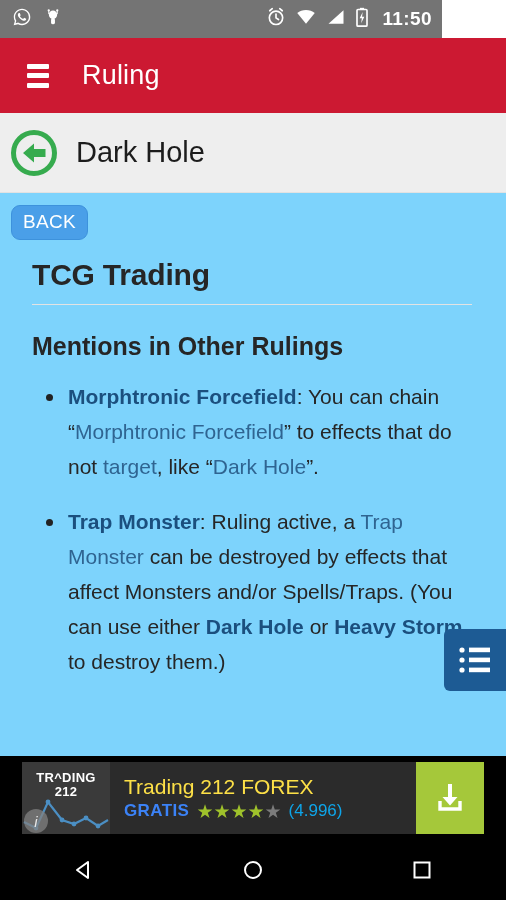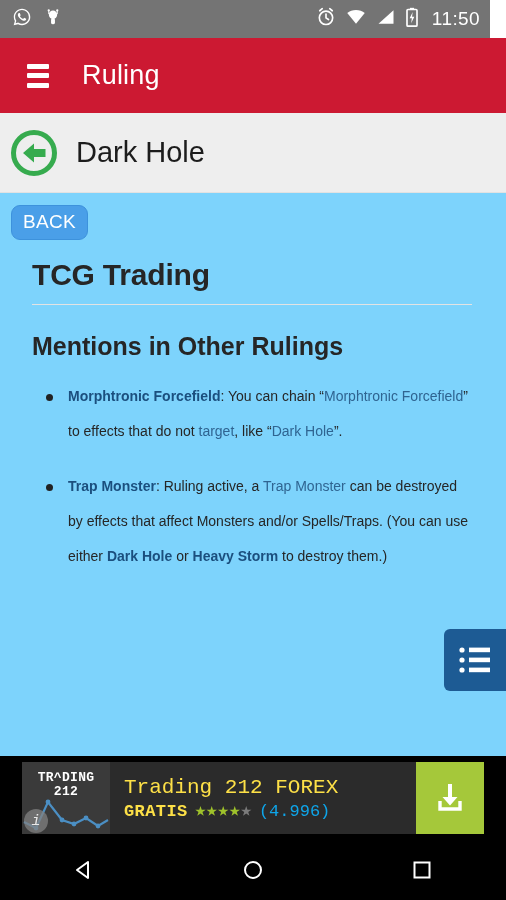--- a/index.html
+++ b/index.html
@@ -7,25 +7,26 @@
     width: 506px; height: 900px;
     background: #ffffff;
     font-family: "Liberation Sans", sans-serif;
     overflow: hidden;
   }
   #app { position: relative; width: 506px; height: 900px; }
 
   
   .statusbar {
     position: absolute; top: 0; left: 0;
-    width: 490px; height: 38px;
+    width: 442px; height: 38px;
     background: #747474;
     display: flex; align-items: center;
     padding: 0 10px 0 12px;
     color: #ffffff;
+    font-weight: bold;
   }
   .sb-left { display: flex; align-items: center; gap: 12px; }
   .sb-right { margin-left: auto; display: flex; align-items: center; gap: 9px; }
   .sb-time {
     font-size: 19px; color: #ffffff;
     letter-spacing: .4px; margin-left: 4px;
   }
   .sb-ico { display: block; }
 
   
@@ -97,21 +98,21 @@
   .h-mentions {
     margin: 27px 0 0 32px;
     font-size: 25px; font-weight: bold; color: #262626;
   }
   ul.rulings {
     margin: 18px 0 0 0; padding: 0 34px 0 68px;
     list-style: none;
   }
   ul.rulings > li {
     position: relative;
-    font-size: 14px; line-height: 35px; color: #262626;
+    font-size: 21px; line-height: 35px; color: #262626;
     margin-bottom: 20px;
   }
   ul.rulings > li::before {
     content: "";
     position: absolute; left: -22px; top: 15px;
     width: 7px; height: 7px; border-radius: 50%;
     background: #222222;
   }
   a.lnk { color: #2f6491; text-decoration: none; cursor: pointer; }
   a.lnk-bold { color: #1b4f7e; font-weight: bold; text-decoration: none; cursor: pointer; }
@@ -130,21 +131,21 @@
   .ad {
     position: absolute; left: 0; top: 756px;
     width: 506px; height: 84px;
     background: #000000;
     display: flex; align-items: center;
   }
   .ad-inner {
     position: absolute; left: 22px; top: 6px;
     width: 462px; height: 72px;
     background: #2b2b2b;
-    display: flex; align-items: center; font-family: Liberation Mono, monospace;
+    display: flex; align-items: center;
   }
   .ad-logo {
     position: relative;
     width: 88px; height: 72px;
     background: #3a3a3a;
     overflow: hidden; flex: none;
   }
   .ad-logo-text {
     position: absolute; left: 0; right: 0; top: 9px;
     text-align: center; color: #ffffff;
@@ -156,21 +157,21 @@
     position: absolute; left: 2px; bottom: 1px;
     width: 24px; height: 24px; border-radius: 50%;
     background: rgba(130,130,130,.75);
     color: #e8e8e8; font-size: 15px;
     display: flex; align-items: center; justify-content: center;
     z-index: 3; font-style: italic;
   }
   .ad-text { margin-left: 14px; flex: 1; }
   .ad-title { color: #fde047; font-size: 21px; line-height: 24px; }
   .ad-sub { display: flex; align-items: center; gap: 7px; margin-top: 2px; }
-  .ad-gratis { color: #fde047; font-size: 17px; font-weight: bold; letter-spacing: .4px; }
+  .ad-gratis { color: #3b82f6; font-size: 17px; font-weight: bold; letter-spacing: .4px; }
   .stars { display: flex; gap: 0px; }
   .star { font-size: 19px; line-height: 19px; color: #9fc22b; }
   .star.off { color: #7b7b7b; }
   .ad-count { color: #0ea5e9; font-size: 17px; text-align: right; }
   .ad-dl {
     width: 68px; height: 72px; flex: none;
     background: #a5c83a;
     display: flex; align-items: center; justify-content: center;
     cursor: pointer;
   }

